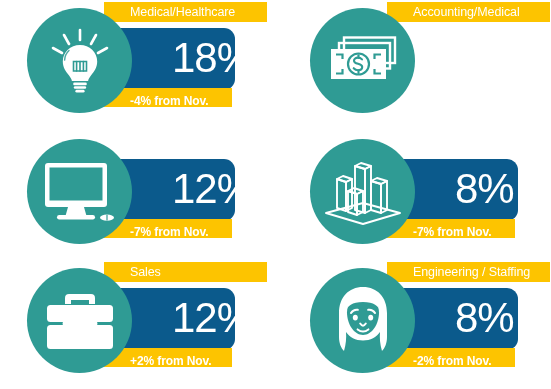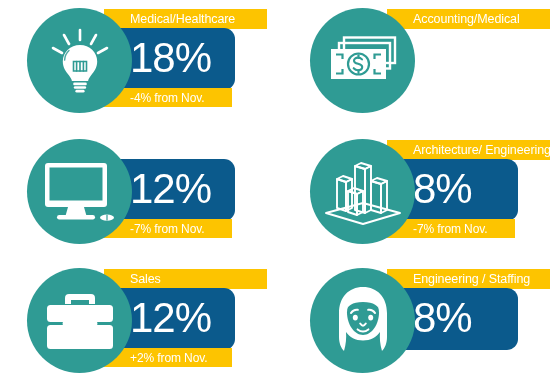--- a/index.html
+++ b/index.html
@@ -25,21 +25,21 @@
   .stat-card {
     position: absolute;
     width: 263px;
     height: 130px;
   }
 
   
   .title-bar {
     position: absolute;
     left: 86px;
-    top: 9px;
+    top: 2px;
     width: 163px;
     height: 20px;
     background: #fdc400;
     box-sizing: border-box;
     display: flex;
     align-items: center;
     padding-left: 26px;
   }
   .title-bar .title-text {
     color: #ffffff;
@@ -64,34 +64,36 @@
     padding-left: 26px;
   }
   .pct-box .pct-text {
     color: #ffffff;
     font-size: 42px;
     line-height: 42px;
     font-weight: 300;
     letter-spacing: -1px;
     white-space: nowrap;
     transform: translateY(-1px);
+    margin-left: 42px;
   }
 
   
   .delta-bar {
     position: absolute;
     left: 86px;
     top: 88px;
     width: 128px;
     height: 19px;
     background: #fdc400;
     box-sizing: border-box;
     display: flex;
-    align-items: center;
+    align-items: flex-end;
     padding-left: 26px;
+    font-weight: bold;
   }
   .delta-bar .delta-text {
     color: #ffffff;
     font-size: 12px;
     line-height: 12px;
     white-space: nowrap;
     letter-spacing: -0.1px;
   }
 
   
@@ -205,23 +207,20 @@
           <path d="M25 46h16l2.5 9H22.5z" fill="#ffffff"></path>
           <rect x="14" y="54" width="38" height="4.5" rx="2.2" fill="#ffffff"></rect>
           <ellipse cx="64" cy="56.6" rx="7" ry="3.1" fill="#ffffff"></ellipse>
           <line x1="64" y1="53.8" x2="64" y2="59.4" stroke="#2f9b94" stroke-width="1.2"></line>
         </svg>
       </span>
     </div>
   </div>
 
   <div class="stat-card col-right row-2">
-    <div class="title-bar">
-      <span class="title-text">Architecture/ Engineering</span>
-    </div>
     <div class="pct-box">
       <span class="pct-text">8%</span>
     </div>
     <div class="delta-bar">
       <span class="delta-text">-7% from Nov.</span>
     </div>
     <div class="icon-circle">
       <span>
         <svg width="78" height="68" viewBox="0 0 78 68">
           <g fill="none" stroke="#ffffff" stroke-width="1.9" stroke-linejoin="round">
@@ -270,20 +269,23 @@
     </div>
   </div>
 
   <div class="stat-card col-right row-3">
     <div class="title-bar">
       <span class="title-text">Engineering / Staffing</span>
     </div>
     <div class="pct-box">
       <span class="pct-text">8%</span>
     </div>
+    <div class="delta-bar">
+      <span class="delta-text">-2% from Nov.</span>
+    </div>
     <div class="icon-circle">
       <span>
         <svg width="66" height="70" viewBox="0 0 66 70">
           <path d="M33 1C18.5 1 9 11.5 9 27v24c0 6 2 11 5 14 2-7 2.5-13 2-19 3.5 5 9.5 8.5 17 8.5s13.5-3.5 17-8.5c-.5 6 0 12 2 19 3-3 5-8 5-14V27C57 11.5 47.5 1 33 1z" fill="#ffffff"></path>
           <path d="M33 9c-9.4 0-16 7.2-16 17.5 0 11.5 7 22.5 16 22.5s16-11 16-22.5C49 16.2 42.4 9 33 9z" fill="#2f9b94"></path>
           <path d="M17 24c0-10 6.8-16.5 16-16.5S49 14 49 24c0-3.5-5-8-16-8s-16 4.5-16 8z" fill="#ffffff"></path>
           <g fill="none" stroke="#ffffff" stroke-width="2.1" stroke-linecap="round">
             <path d="M21 27c1.6-2.4 4.2-3.6 6.8-3.2"></path>
             <path d="M45 27c-1.6-2.4-4.2-3.6-6.8-3.2"></path>
           </g>

